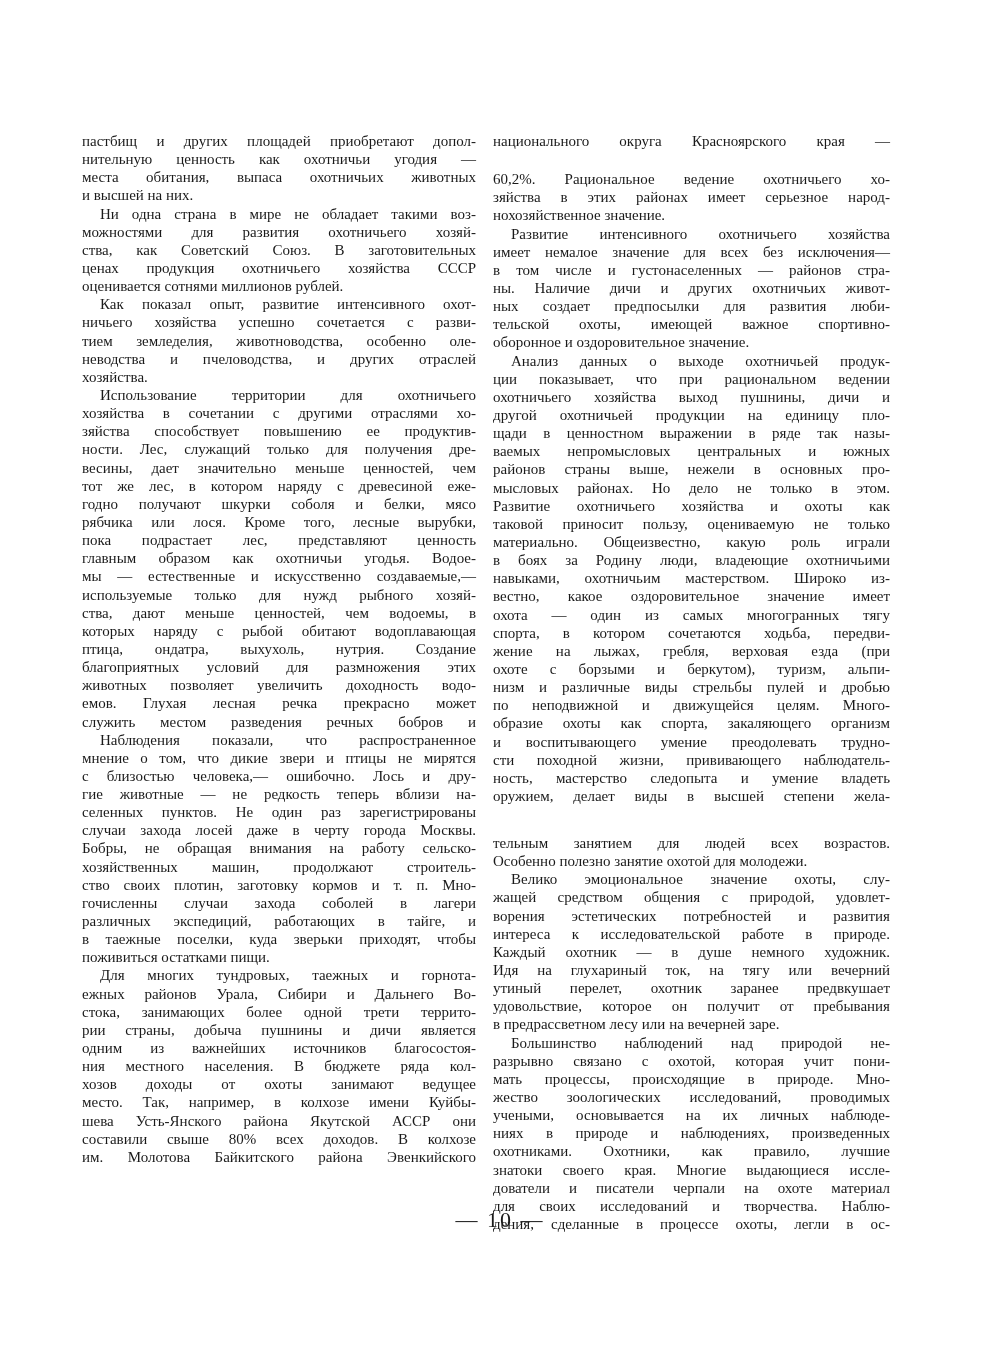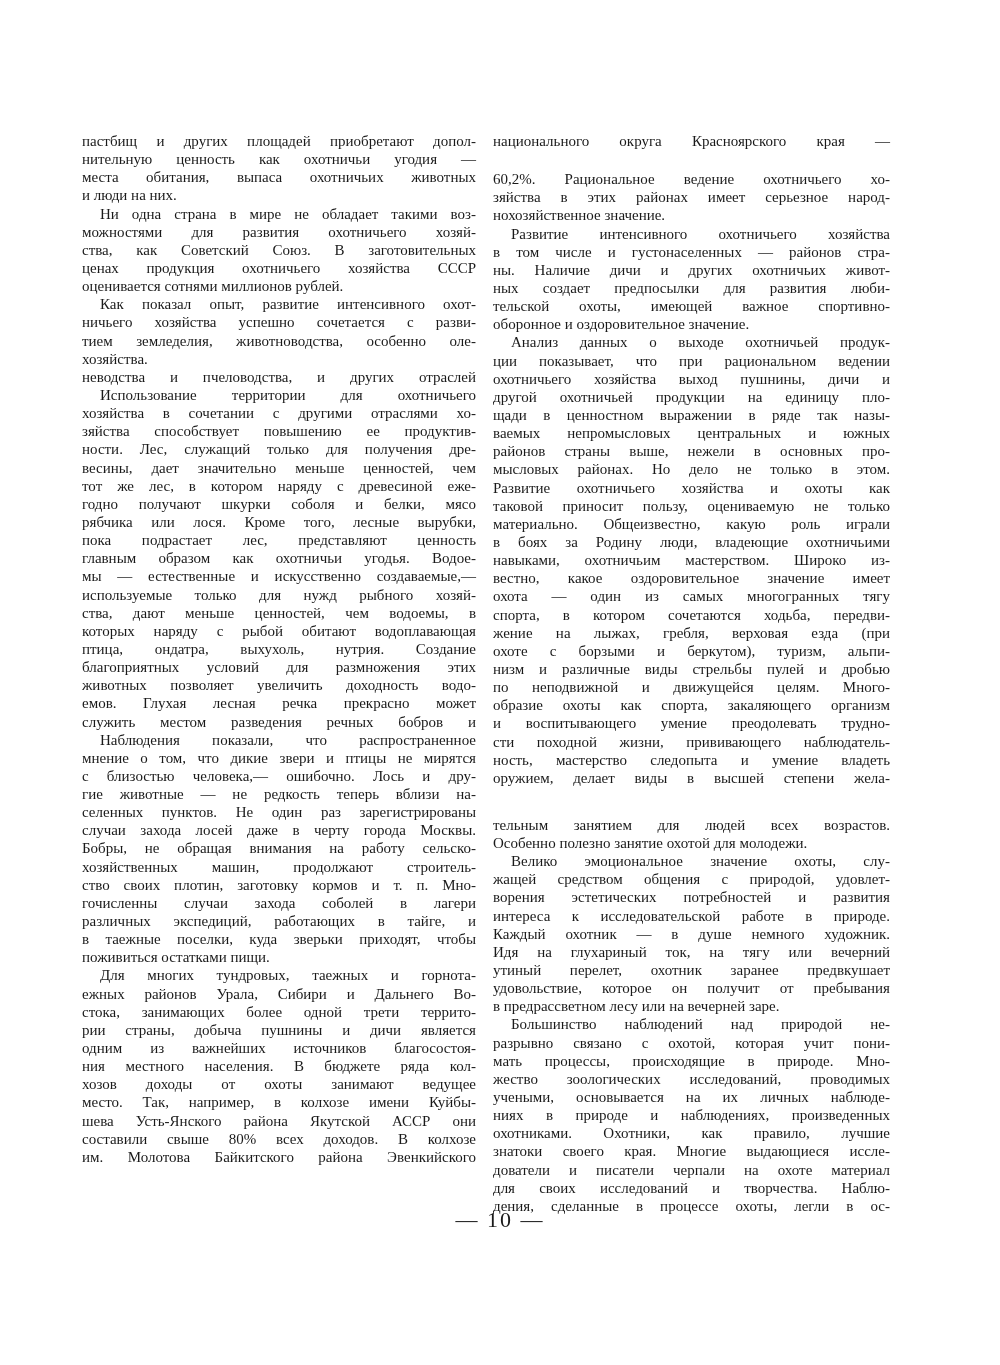--- a/index.html
+++ b/index.html
@@ -53,31 +53,31 @@
     }
   </style>
 </head>
 <body>
 
 <div class="page">
   <div class="column col-left" id="col-left">
       <span class="line" style="white-space: nowrap;">пастбищ и других площадей приобретают допол-</span>
       <span class="line" style="white-space: nowrap;">нительную ценность  как  охотничьи  угодия —</span>
       <span class="line" style="white-space: nowrap;">места обитания, выпаса охотничьих животных</span>
-      <span class="line last" style="white-space: nowrap;">и люди на них.</span>
+      <span class="line last" style="white-space: nowrap;">и высшей на них.</span>
       <span class="line indent" style="white-space: nowrap;">Ни одна страна в мире не обладает такими воз-</span>
       <span class="line" style="white-space: nowrap;">можностями для развития охотничьего хозяй-</span>
       <span class="line" style="white-space: nowrap;">ства, как Советский Союз. В заготовительных</span>
       <span class="line" style="white-space: nowrap;">ценах продукция охотничьего хозяйства СССР</span>
       <span class="line last" style="white-space: nowrap;">оценивается сотнями миллионов рублей.</span>
       <span class="line indent" style="white-space: nowrap;">Как показал опыт, развитие интенсивного охот-</span>
       <span class="line" style="white-space: nowrap;">ничьего хозяйства успешно сочетается с разви-</span>
       <span class="line" style="white-space: nowrap;">тием земледелия, животноводства, особенно оле-</span>
+      <span class="line" style="white-space: nowrap;">неводства и пчеловодства, и других отраслей</span>
       <span class="line last" style="white-space: nowrap;">хозяйства.</span>
-      <span class="line" style="white-space: nowrap;">неводства и пчеловодства, и других отраслей</span>
       <span class="line indent" style="white-space: nowrap;">Использование территории для охотничьего</span>
       <span class="line" style="white-space: nowrap;">хозяйства в сочетании с другими отраслями хо-</span>
       <span class="line" style="white-space: nowrap;">зяйства способствует повышению ее продуктив-</span>
       <span class="line" style="white-space: nowrap;">ности. Лес, служащий только для получения дре-</span>
       <span class="line" style="white-space: nowrap;">весины, дает значительно меньше ценностей, чем</span>
       <span class="line" style="white-space: nowrap;">тот же лес, в котором наряду с древесиной еже-</span>
       <span class="line" style="white-space: nowrap;">годно получают шкурки соболя и белки, мясо</span>
       <span class="line" style="white-space: nowrap;">рябчика или лося. Кроме того, лесные вырубки,</span>
       <span class="line" style="white-space: nowrap;">пока подрастает лес, представляют ценность</span>
       <span class="line" style="white-space: nowrap;">главным образом как охотничьи угодья. Водое-</span>
@@ -114,20 +114,21 @@
       <span class="line" style="white-space: nowrap;">шева Усть-Янского района Якутской АССР они</span>
       <span class="line" style="white-space: nowrap;">составили свыше 80% всех доходов. В колхозе</span>
       <span class="line" style="white-space: nowrap;">им. Молотова Байкитского района Эвенкийского</span>
     </div>
   <div class="column col-right" id="col-right">
       <span class="line" style="white-space: nowrap;">национального округа Красноярского края —</span>
       <span class="line" style="white-space: nowrap; margin-top: 20px;">60,2%. Рациональное ведение охотничьего хо-</span>
       <span class="line" style="white-space: nowrap;">зяйства в этих районах имеет серьезное народ-</span>
       <span class="line last" style="white-space: nowrap;">нохозяйственное значение.</span>
       <span class="line indent" style="white-space: nowrap;">Развитие интенсивного охотничьего хозяйства</span>
+      <span class="line" style="white-space: nowrap;">имеет немалое значение для всех без исключения—</span>
       <span class="line" style="white-space: nowrap;">в том числе и густонаселенных — районов стра-</span>
       <span class="line" style="white-space: nowrap;">ны. Наличие дичи и других охотничьих живот-</span>
       <span class="line" style="white-space: nowrap;">ных создает предпосылки для развития люби-</span>
       <span class="line" style="white-space: nowrap;">тельской охоты, имеющей важное спортивно-</span>
       <span class="line last" style="white-space: nowrap;">оборонное и оздоровительное значение.</span>
       <span class="line indent" style="white-space: nowrap;">Анализ данных о выходе охотничьей продук-</span>
       <span class="line" style="white-space: nowrap;">ции показывает, что при рациональном ведении</span>
       <span class="line" style="white-space: nowrap;">охотничьего хозяйства выход пушнины, дичи и</span>
       <span class="line" style="white-space: nowrap;">другой охотничьей продукции на единицу пло-</span>
       <span class="line" style="white-space: nowrap;">щади в ценностном выражении в ряде так назы-</span>

